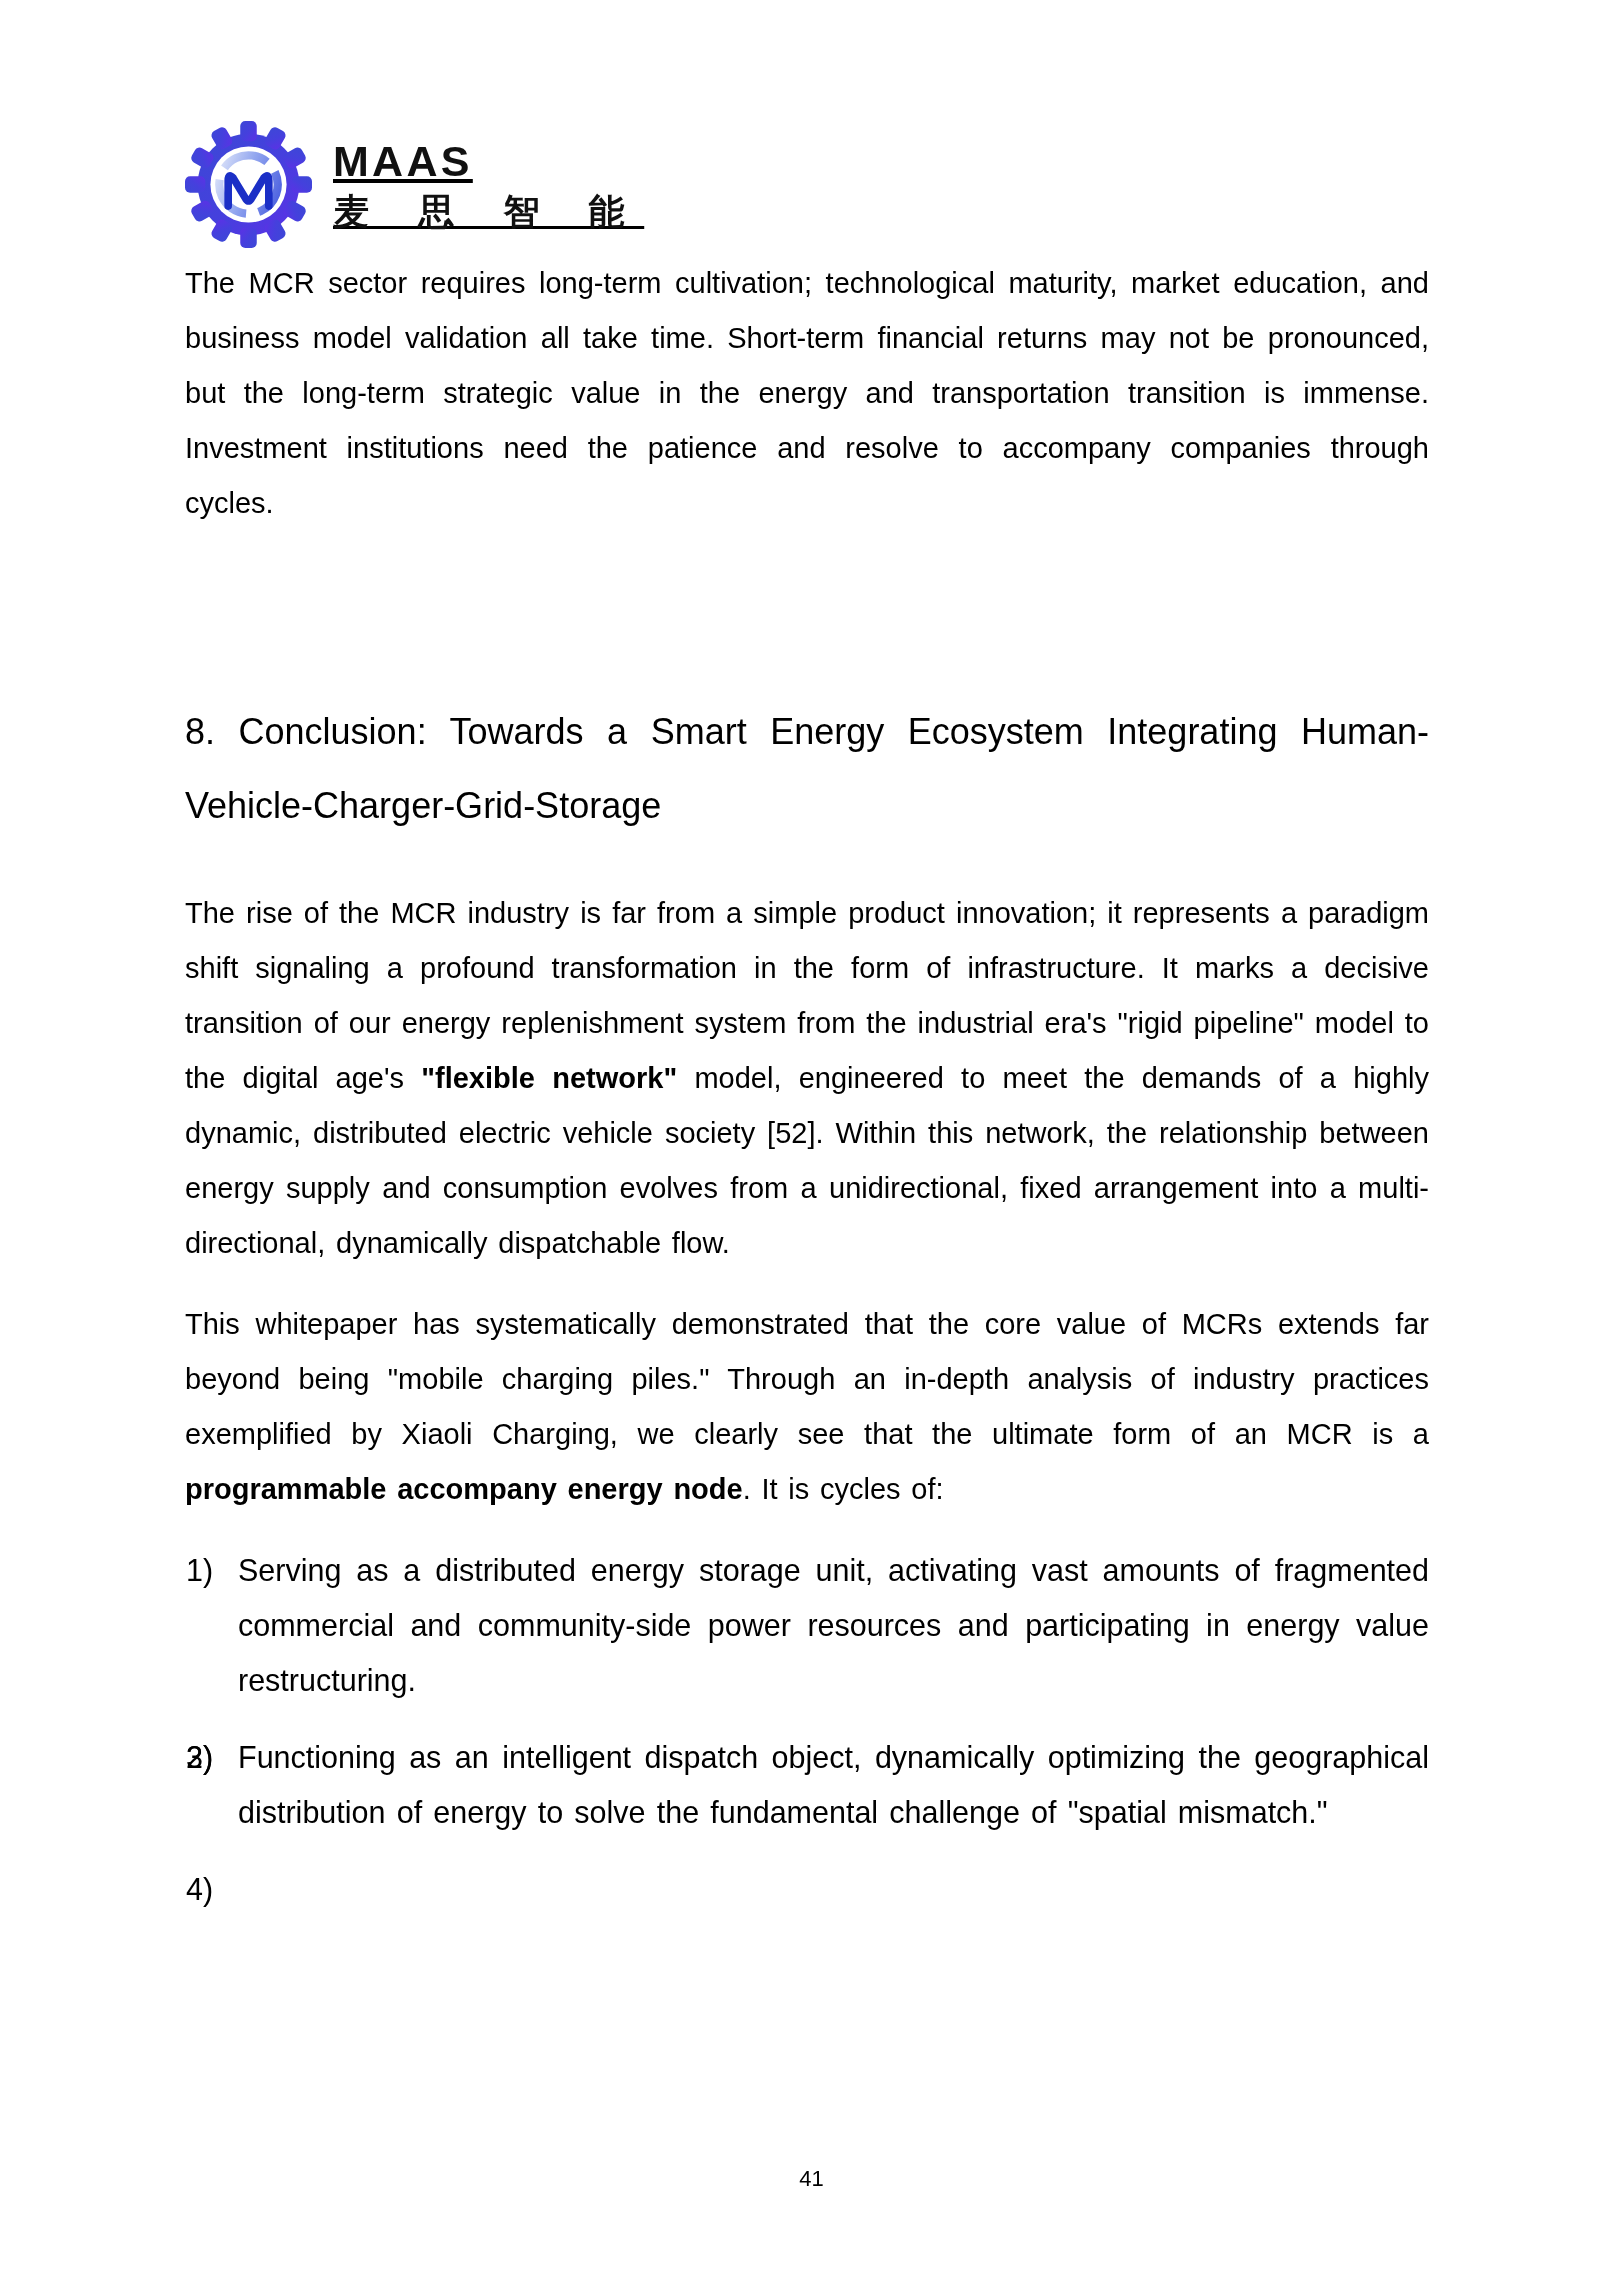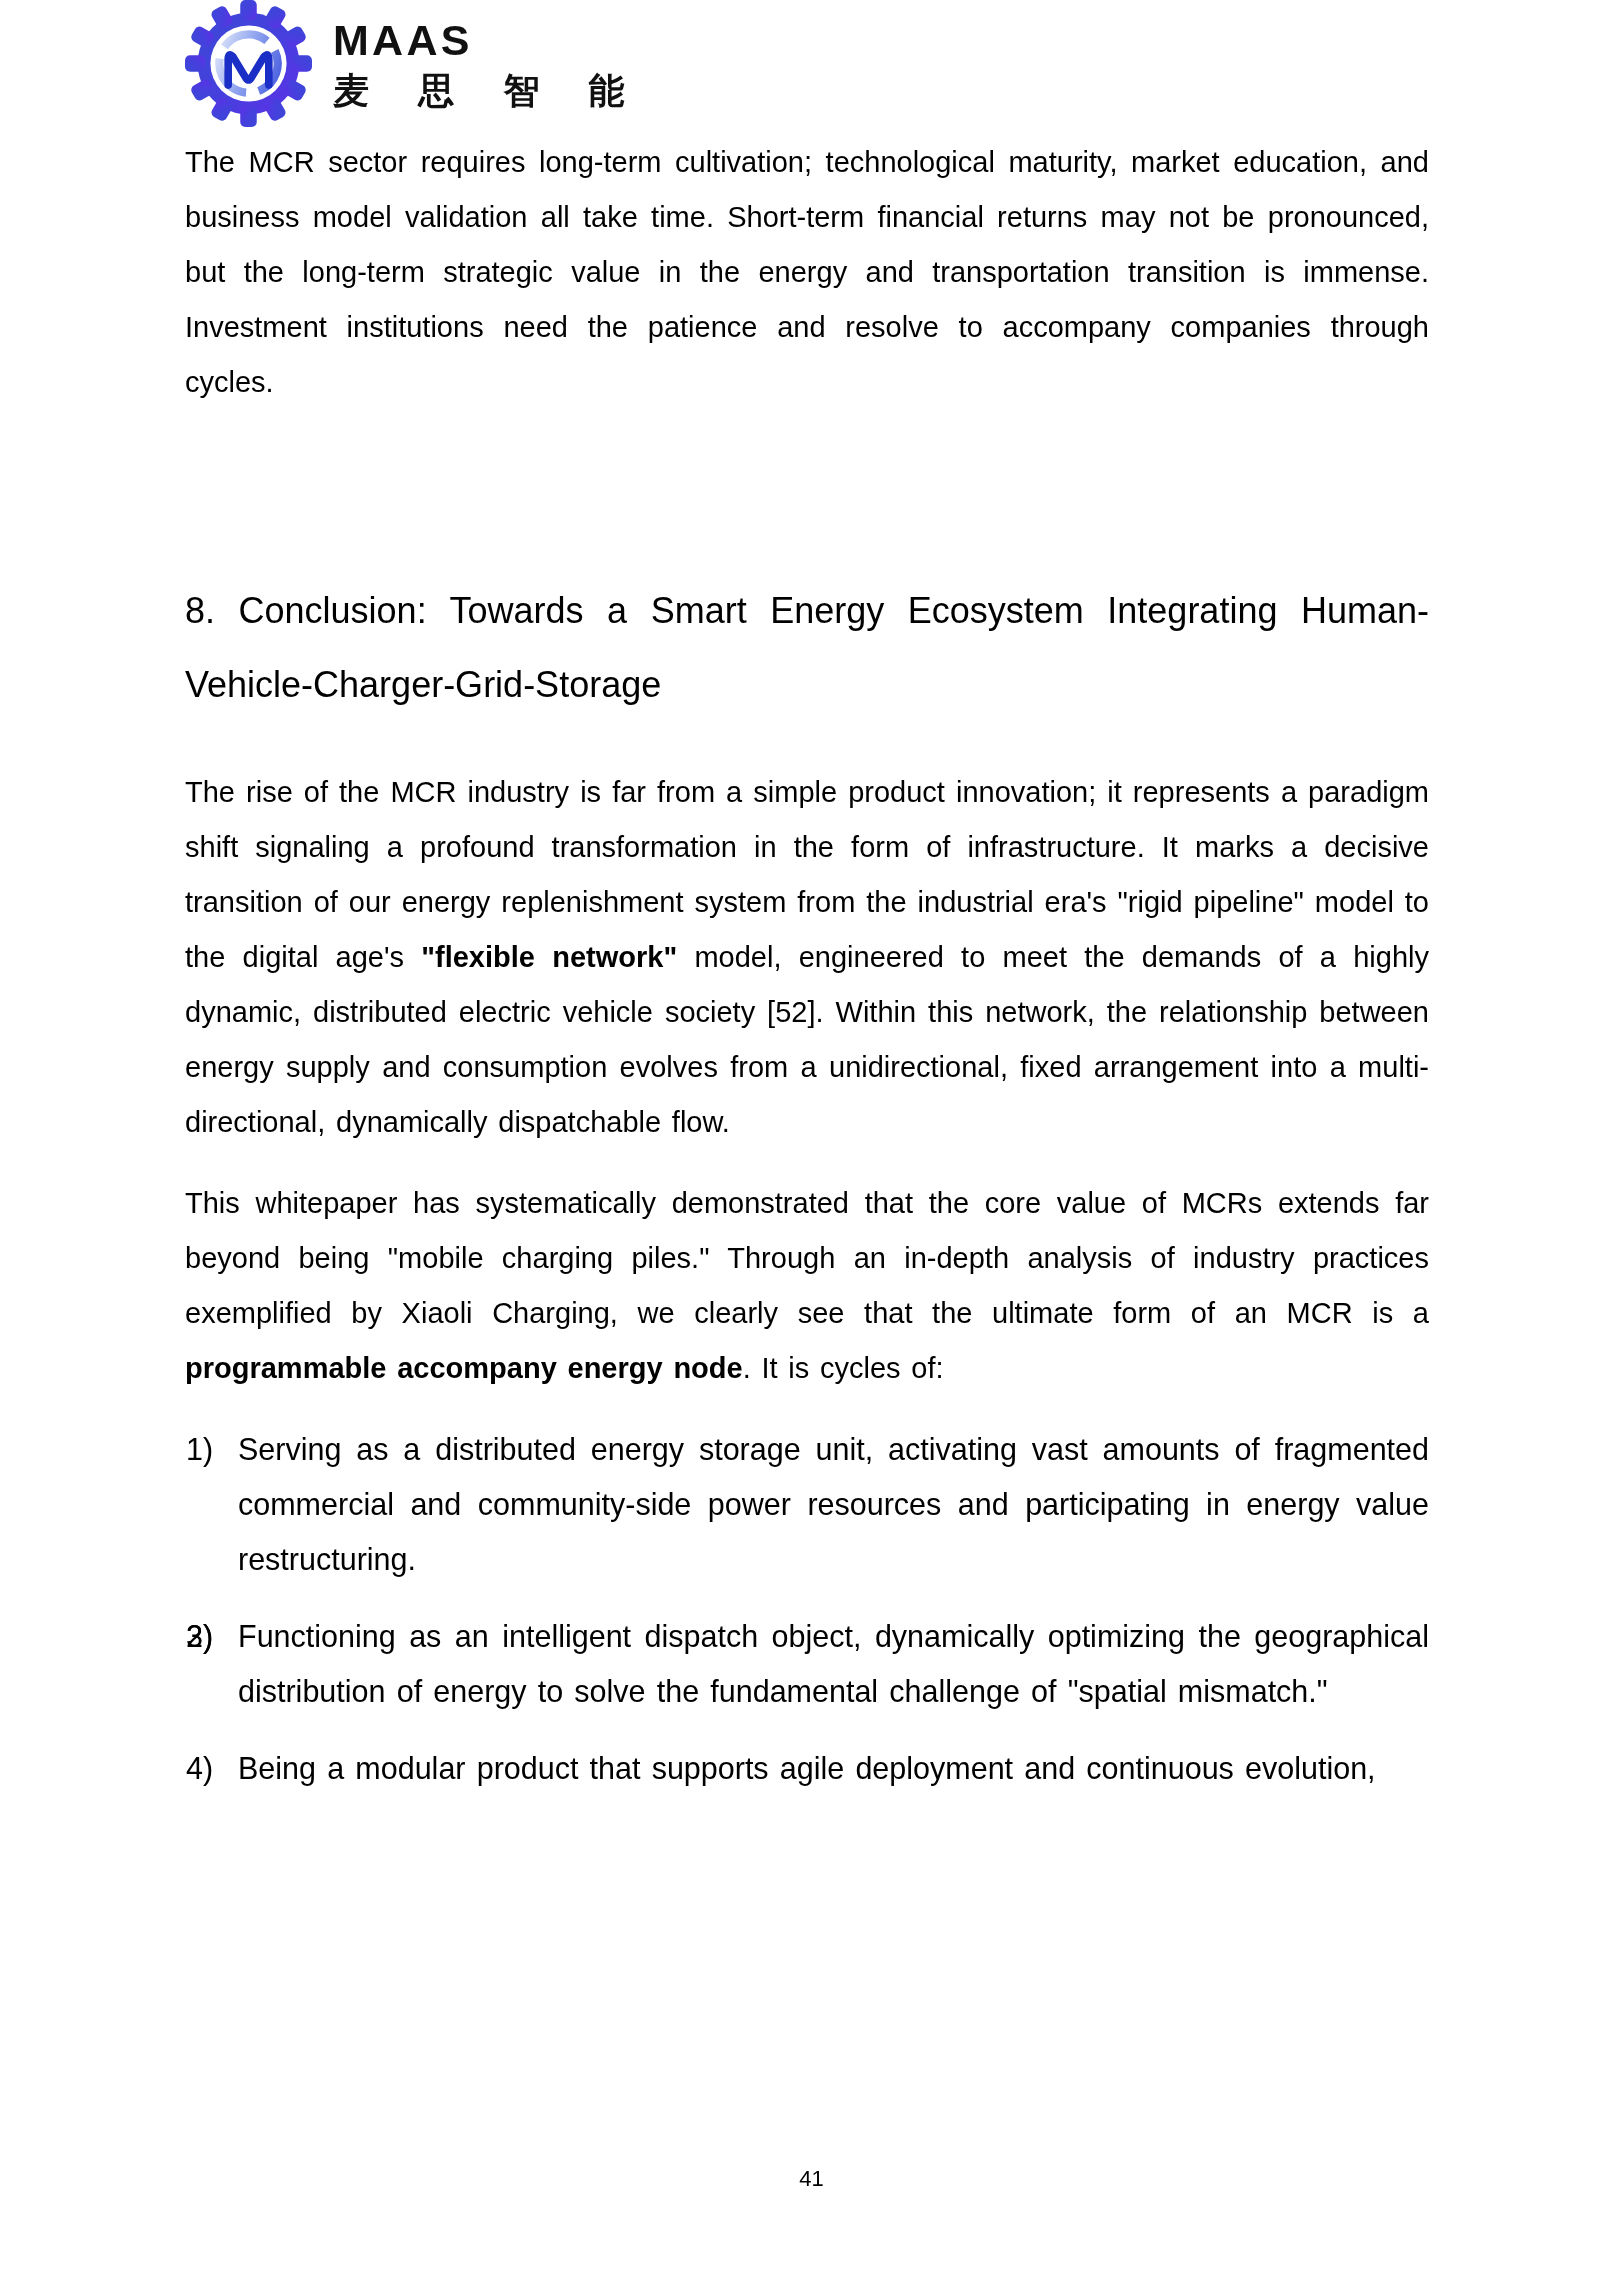--- a/index.html
+++ b/index.html
@@ -12,23 +12,25 @@
     width: 1623px;
     height: 2295px;
     background: #ffffff;
     font-family: "Liberation Sans", "DejaVu Sans", sans-serif;
     color: #000000;
     box-sizing: border-box;
     padding: 0 194px 0 185px;
     overflow: hidden;
   }
   .logo-row {
+    padding-top: 121px;
     display: flex;
     align-items: center;
     gap: 21px;
+    text-decoration: underline;
   }
   .logo-gear {
     width: 127px;
     height: 127px;
     flex: 0 0 auto;
   }
   .brand {
     font-size: 43px;
     font-weight: 800;
     letter-spacing: 3.3px;
@@ -149,20 +151,19 @@
     </div>
     <div class="list-item">
       <span class="list-num">2)</span>
     </div>
     <div class="list-item">
       <span class="list-num">3)</span>
       <span class="list-text">Functioning as an intelligent dispatch object, dynamically optimizing the geographical distribution of energy to solve the fundamental challenge of "spatial mismatch."</span>
     </div>
     <div class="list-item">
       <span class="list-num">4)</span>
-      <span class="list-text">Being a modular product that supports agile deployment and continuous evolution,</span>
     </div>
   </div>
 
   <div class="page-number">41</div>
 
 </div>
 
 
 </body></html>

